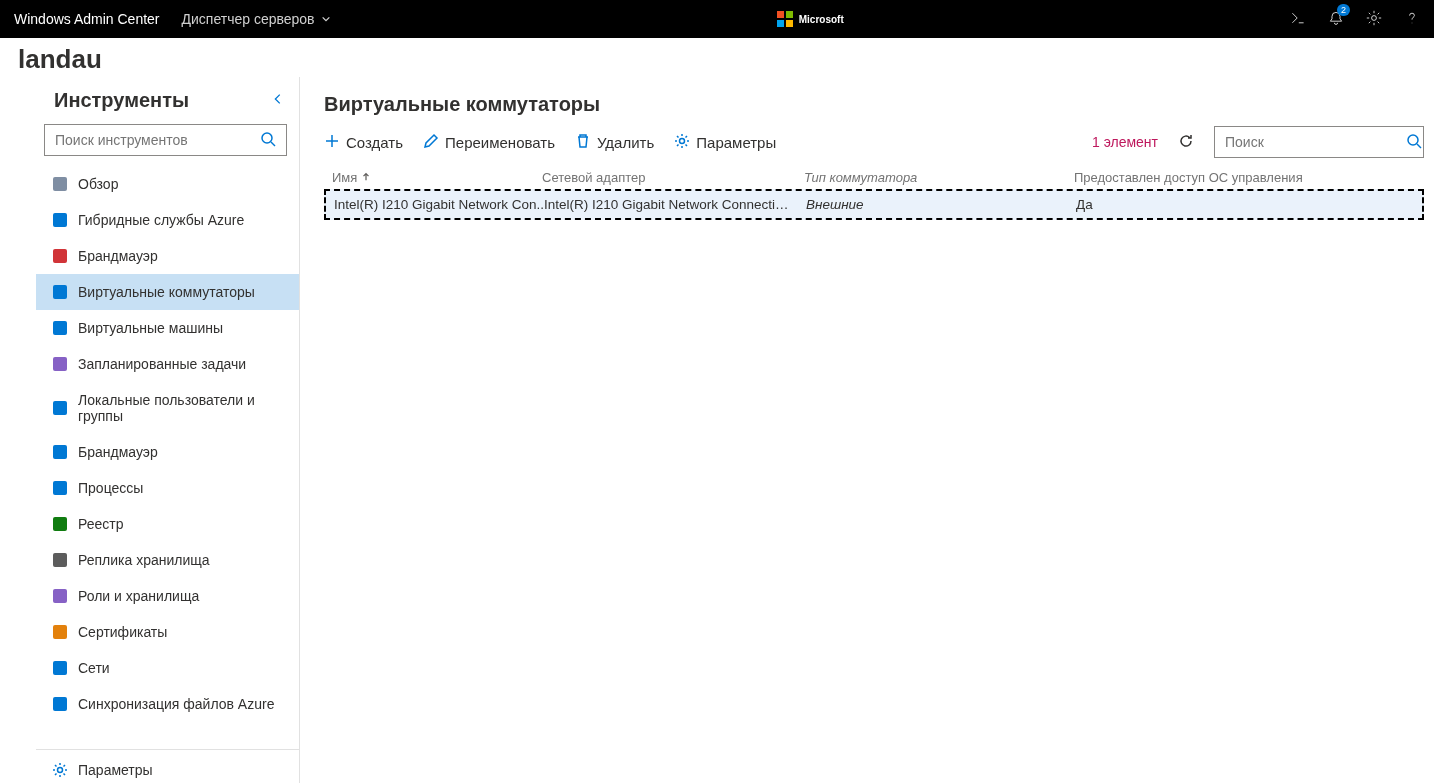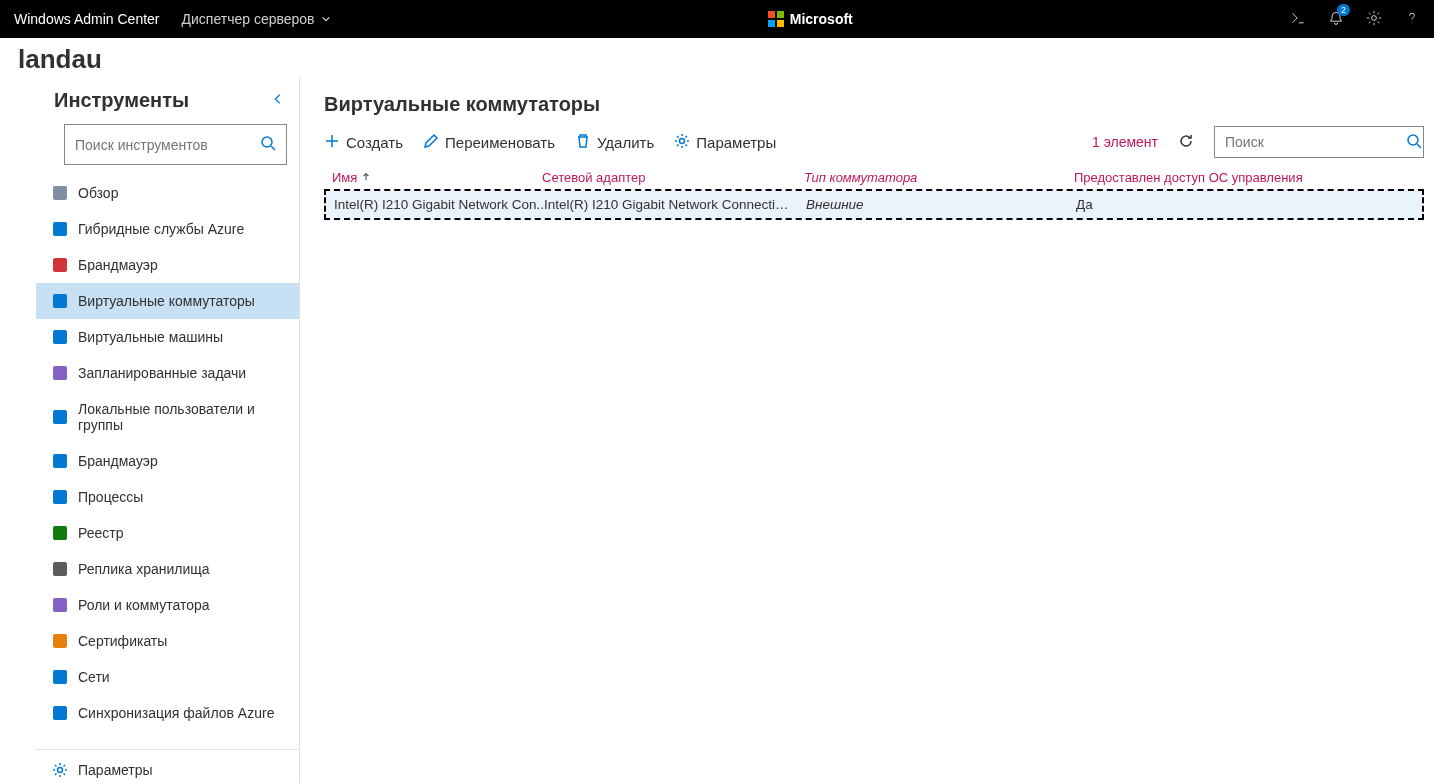--- a/index.html
+++ b/index.html
@@ -29,21 +29,21 @@
   .top-header .left { flex: 0 0 auto; gap: 22px; }
   .top-header .center { flex: 1 1 auto; justify-content: center; gap: 8px; }
   .top-header .right { flex: 0 0 auto; gap: 22px; }
   .top-header .product { font-size: 14px; font-weight: 400; }
   .top-header .context { font-size: 14px; color: #d0d0d0; display: flex; align-items: center; gap: 6px; cursor: pointer; }
   .top-header .context svg { width: 10px; height: 10px; }
   .ms-logo { display: flex; align-items: center; gap: 6px; }
   .ms-logo-squares { width: 16px; height: 16px; display: grid; grid-template-columns: 1fr 1fr; grid-template-rows: 1fr 1fr; gap: 2px; }
   .ms-logo-squares span:nth-child(1){ background:#f25022;} .ms-logo-squares span:nth-child(2){ background:#7fba00;}
   .ms-logo-squares span:nth-child(3){ background:#00a4ef;} .ms-logo-squares span:nth-child(4){ background:#ffb900;}
-  .ms-logo-text { color:#fff; font-size:14px; font-weight:600; }
+  .ms-logo-text { color:#fff; font-size:10px; font-weight:600; }
   .hdr-icon { cursor: pointer; position: relative; }
   .hdr-icon svg { width:16px; height:16px; stroke:#fff; fill:none; }
   .badge {
     position: absolute; top:-6px; right:-6px;
     background:#0078d4; color:#fff; border-radius:8px;
     font-size:9px; padding:0 4px; line-height:12px; min-width:12px; text-align:center;
   }
 
   
   .server-row {
@@ -65,23 +65,23 @@
     padding-left: 36px;
   }
   .sidebar-header {
     display:flex; align-items:center; justify-content:space-between;
     padding: 12px 14px 8px 18px;
   }
   .sidebar-title { font-size: 20px; font-weight: 600; }
   .sidebar-collapse { cursor:pointer; }
   .sidebar-collapse svg { width:14px; height:14px; stroke:#0078d4; fill:none; stroke-width:1.5;}
   .tool-search {
-    margin: 4px 12px 10px 28px;
+    margin: 4px 12px 10px 8px;
     display:flex; align-items:center;
-    border:1px solid #8a8886; height:41px;
+    border:1px solid #8a8886; height:32px;
     padding:0 10px; justify-content:space-between;
   }
   .tool-search input {
     border:none; outline:none; flex:1; font-size:14px; color:#605e5c;
   }
   .tool-search svg { width:16px; height:16px; stroke:#0078d4; fill:none; stroke-width:1.5;}
   .tool-list { flex:1; overflow-y:auto; }
   .tool-item {
     display:flex; align-items:center; gap:10px;
     padding: 10px 16px; cursor:pointer;
@@ -110,21 +110,21 @@
   .refresh svg { width:16px; height:16px; stroke:#323130; fill:none; stroke-width:1.5;}
   .main-search {
     display:flex; align-items:center; border:1px solid #8a8886;
     height:32px; width:210px; padding:0 10px; justify-content:space-between;
   }
   .main-search input { border:none; outline:none; flex:1; font-size:14px; color:#605e5c;}
   .main-search svg { width:16px; height:16px; stroke:#0078d4; fill:none; stroke-width:1.5;}
 
   
   .grid-header {
-    display:flex; color:#be185d; font-size:13px; padding: 4px 8px;
+    display:flex; color:#737373; font-size:13px; padding: 4px 8px;
   }
   .col-name { flex: 0 0 210px; display:flex; align-items:center; gap:4px;}
   .col-adapter { flex: 0 0 262px; }
   .col-type { flex: 0 0 270px; font-style: italic; }
   .col-os { flex: 1; }
   .sort-arrow svg { width:10px; height:10px; stroke:#605e5c; fill:none; stroke-width:1.5;}
   .grid-body { }
   .grid-row {
     display:flex; align-items:center;
     background:#eaf2fb;
@@ -275,21 +275,21 @@
         <div class="tool-item">
           <span class="micon">
             <span class="sq" style="background: rgb(92, 92, 92);"></span>
           </span>
           <span>Реплика хранилища</span>
         </div>
         <div class="tool-item">
           <span class="micon">
             <span class="sq" style="background: rgb(134, 97, 197);"></span>
           </span>
-          <span>Роли и коммутатора</span>
+          <span>Роли и хранилища</span>
         </div>
         <div class="tool-item">
           <span class="micon">
             <span class="sq" style="background: rgb(227, 129, 12);"></span>
           </span>
           <span>Сертификаты</span>
         </div>
         <div class="tool-item">
           <span class="micon">
             <span class="sq" style="background: rgb(0, 120, 212);"></span>

